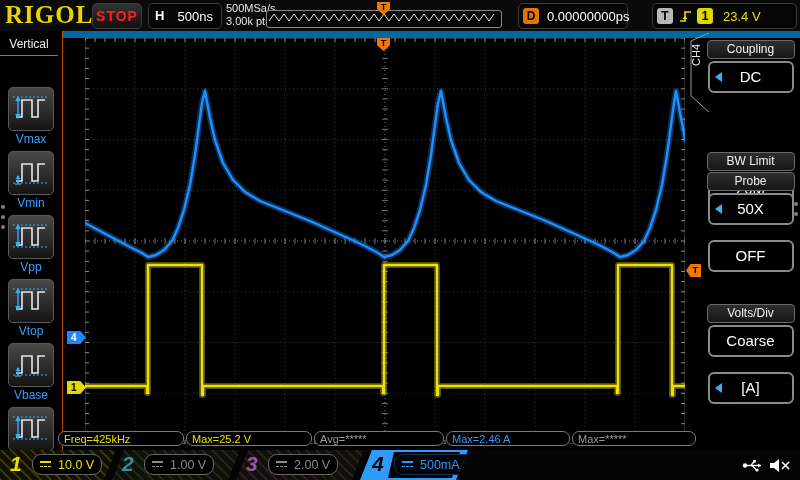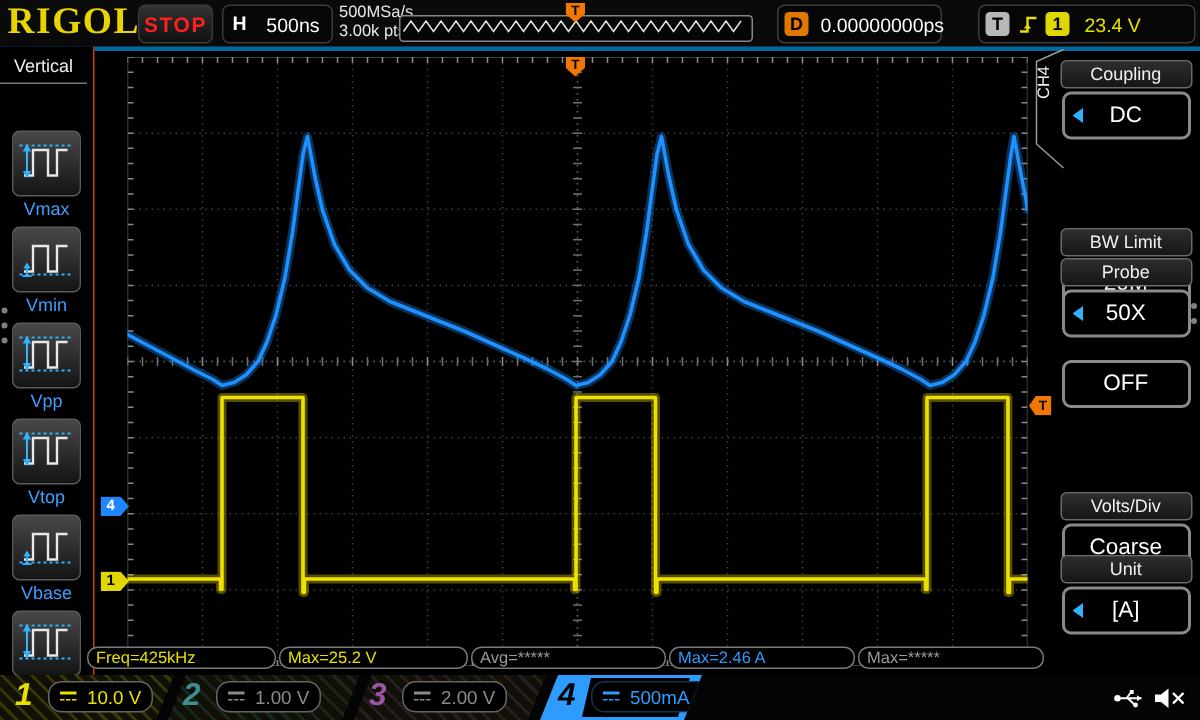--- a/index.html
+++ b/index.html
@@ -1,21 +1,21 @@
 <!DOCTYPE html>
 <html><head>
 <meta charset="utf-8">
 <style>
   html,body{margin:0;padding:0;background:#000;}
   body{width:800px;height:480px;position:relative;overflow:hidden;
        font-family:"Liberation Sans",sans-serif;color:#fff;}
   .abs{position:absolute;}
 
   
-  #topbar{left:0;top:0;width:800px;height:31px;background:#0a0a0a;border-bottom:3px solid #0369a1;}
+  #topbar{left:0;top:0;width:800px;height:31px;background:#0a0a0a;border-bottom:7px solid #0369a1;}
   #logo{left:5px;top:1px;font-family:"Liberation Serif",serif;font-weight:bold;
         font-size:25px;color:#e8d400;letter-spacing:1px;}
   .tbox{background:linear-gradient(#333,#101010);border:1px solid #3c3c3c;border-radius:5px;}
   #stop-btn{left:92px;top:3px;width:48px;height:24px;text-align:center;line-height:24px;
             font-weight:bold;font-size:14px;color:#ff1f1f;letter-spacing:1px;}
   #hbox{left:148px;top:3px;width:72px;height:24px;background:#060606;}
   #hbox .h{left:6px;top:4px;font-weight:bold;font-size:13px;color:#fff;}
   #hbox .v{right:8px;top:5px;font-size:13px;color:#fff;padding-left:40px;}
   #acq{left:226px;top:2px;font-size:11px;line-height:13px;color:#e8e8e8;}
   #membar{left:266px;top:10px;width:234px;height:16px;background:#050505;
@@ -579,28 +579,27 @@
       <div class="rm-label">Probe</div>
      <div class="rm-value">
        <span class="rm-arrow"></span>50X
      </div>
     </div>
     <div class="abs rm-group" style="top: 238px;">
      <div class="rm-value">
        OFF
      </div>
     </div>
-    <div class="abs rm-group" style="top: 304px; margin-top: 24px;">
+    <div class="abs rm-group" style="top: 304px;">
       <div class="rm-label">Volts/Div</div>
      <div class="rm-value">
        Coarse
      </div>
     </div>
     <div class="abs rm-group" style="top: 370px;">
-      <div class="rm-label">Unit</div>
      <div class="rm-value">
        <span class="rm-arrow"></span>[A]
      </div>
     </div>
   </div>
 <div class="abs dotcol" style="left:794px;top:196px;">
   <div></div>
     <div></div>
 </div>
 

